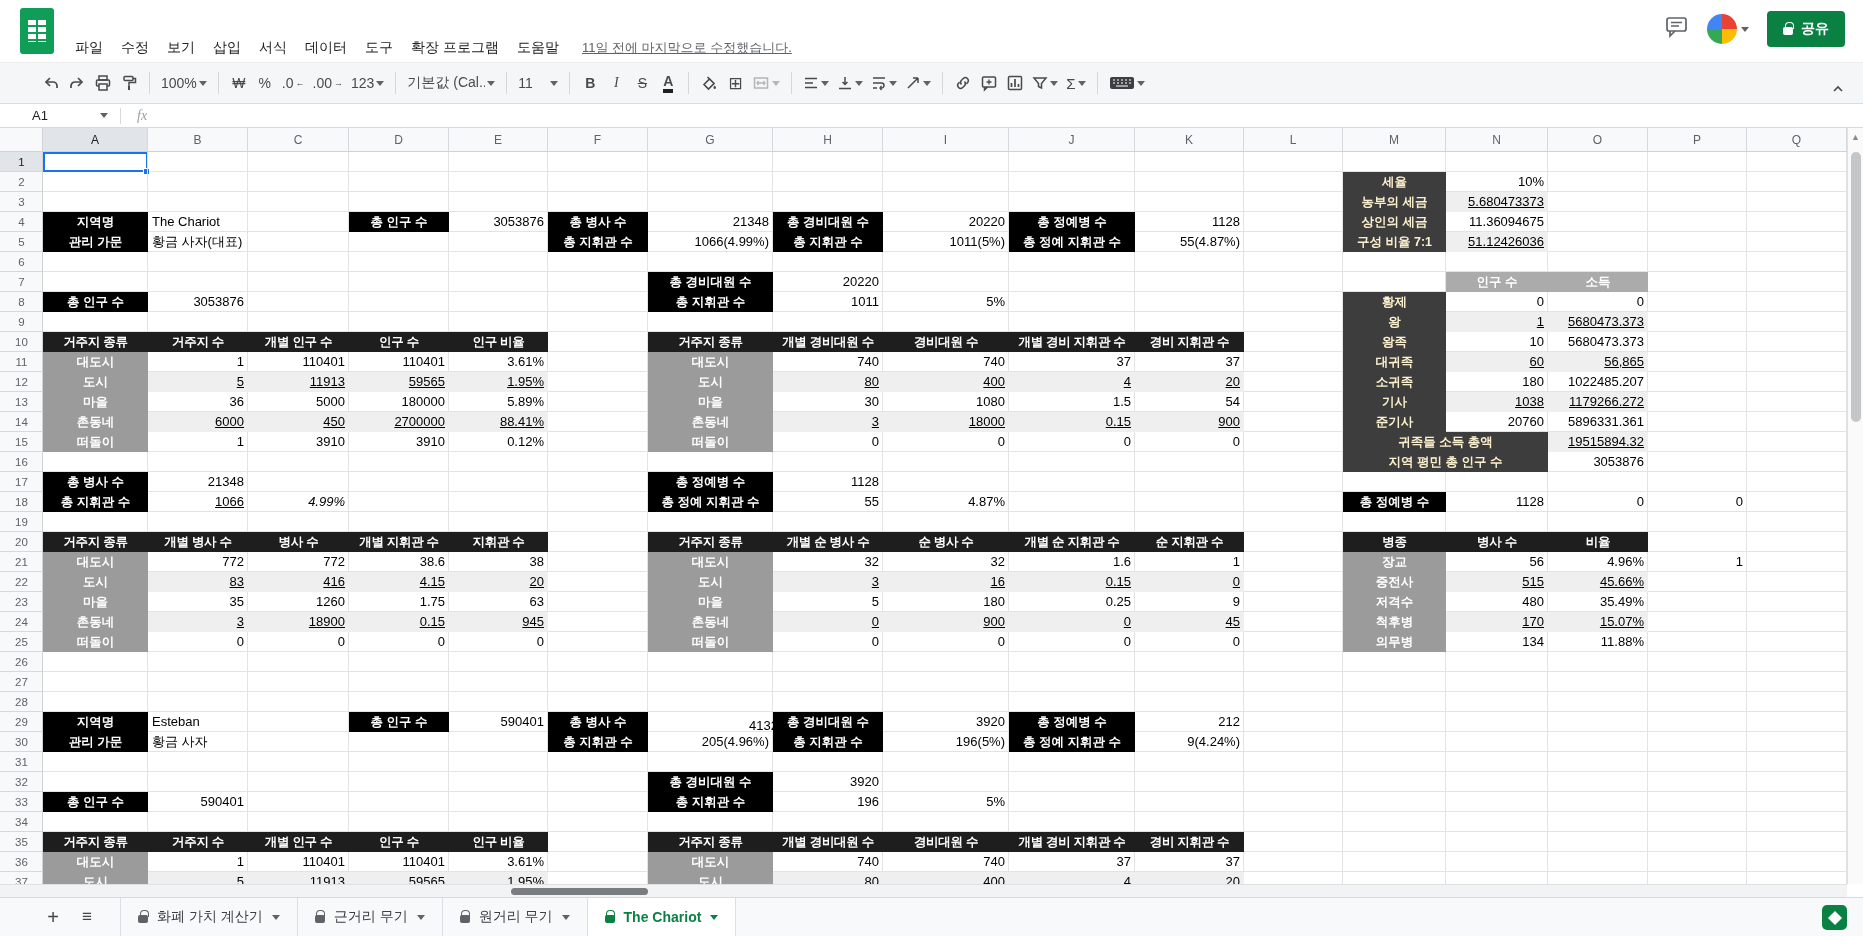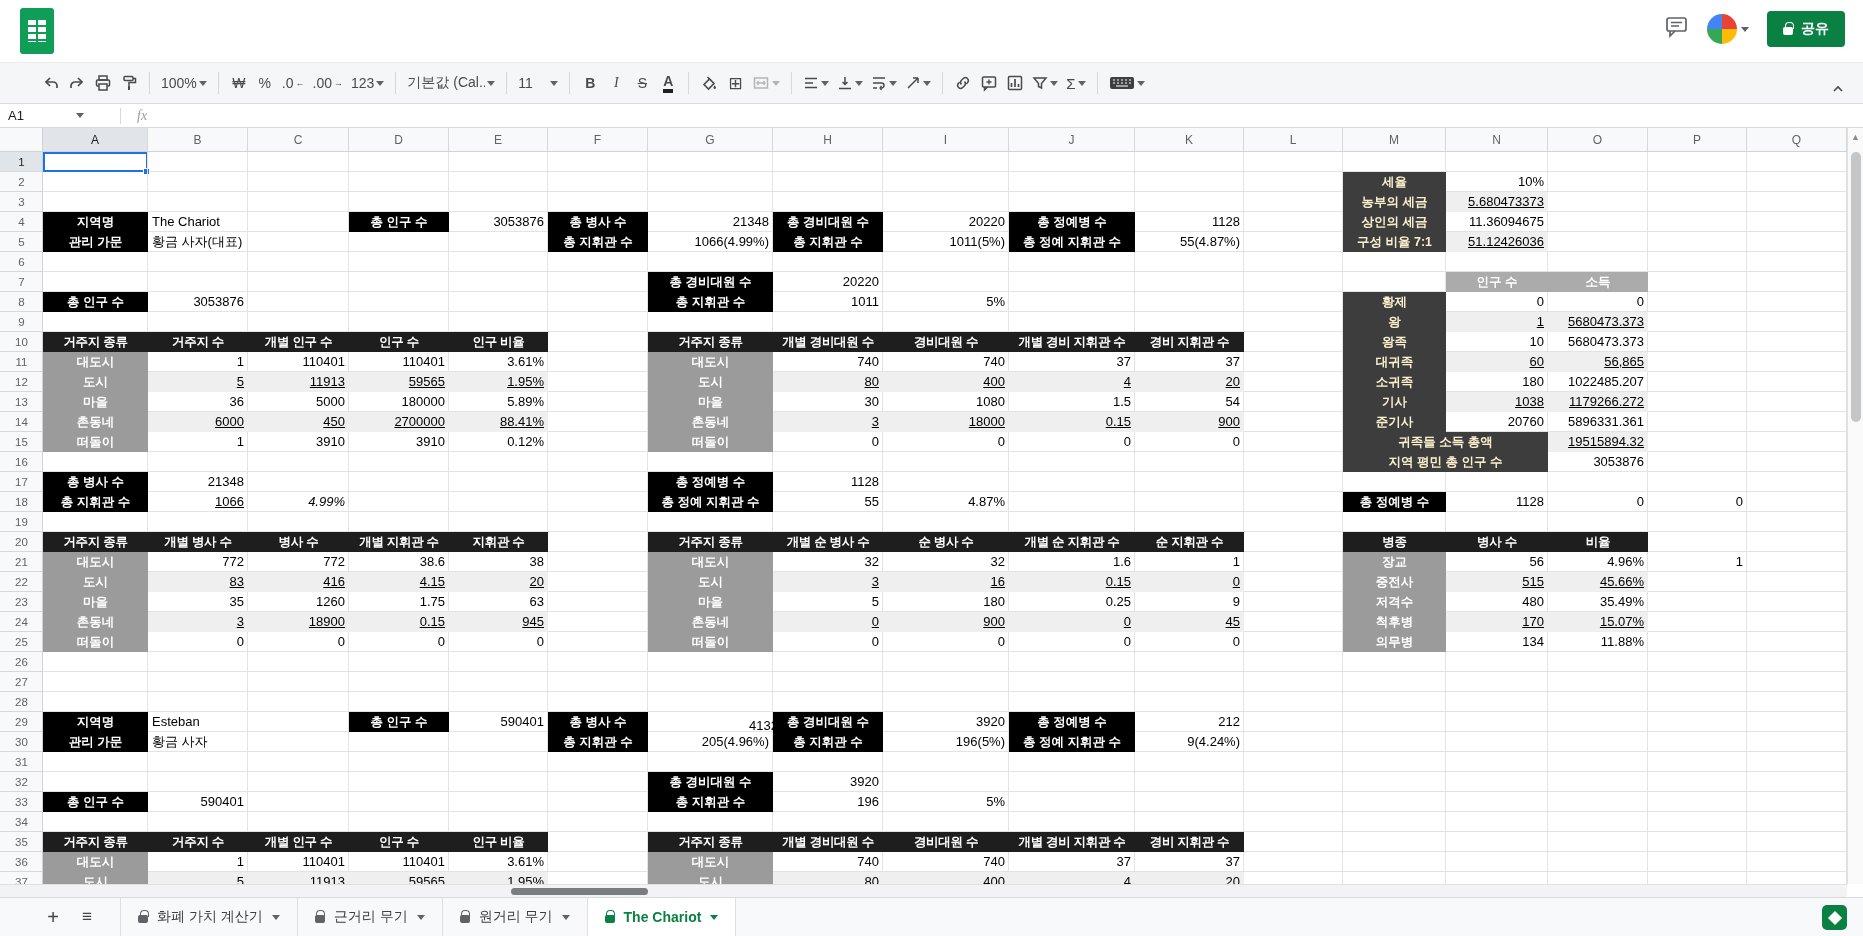--- a/index.html
+++ b/index.html
@@ -44,21 +44,21 @@
   .small-arrow { font-size:9px; color:#4a4a4a; }
   #font-box { width:96px; overflow:hidden; justify-content:space-between; font-size:13px; }
   #bold-b { font-weight:bold; } #italic-i { font-style:italic; font-family:"Liberation Serif",serif; }
   #strike-s { text-decoration:line-through; }
   #textcolor-a { border-bottom:4px solid #202124; line-height:1; padding-bottom:1px; font-weight:bold;}
   #collapse-btn { position:absolute; right:12px; top:12px; }
 
   
   #formulabar { position:absolute; top:104px; left:0; width:1863px; height:24px; background:#fff;
     border-bottom:1px solid #d9d9d9; display:flex; align-items:center; }
-  #name-box { width:110px; height:100%; display:flex; align-items:center; padding-left:8px; gap:52px;
+  #name-box { width:110px; height:100%; display:flex; align-items:center; padding-left:32px; gap:52px;
     font-size:13px; color:#202124; }
   #fbar-sep { width:1px; height:16px; background:#d9d9d9; margin:0 10px; }
   #fx { font-family:"Liberation Serif",serif; font-style:italic; color:#9aa0a6; font-size:14px; margin-left:6px; }
 
   
   #corner-box { position:absolute; top:128px; left:0; width:43px; height:24px; background:#f8f9fa;
     border-bottom:1px solid #cfd2d6; border-right:1px solid #cfd2d6; }
   #col-headers { position:absolute; top:128px; left:43px; width:1804px; height:24px; background:#f8f9fa;
     border-bottom:1px solid #cfd2d6; overflow:hidden; }
   .col-h { position:absolute; top:0; height:24px; line-height:24px; text-align:center; font-size:12px; color:#5f6368;
@@ -108,20 +108,33 @@
 </style>
 </head>
 <body>
 
 <div id="stage">
 
   <div id="titlebar">
     <div id="logo">
         <div class="grid-glyph"></div>
       </div>
+    <div id="menu-row">
+
+      <span class="menu-item">파일</span>
+        <span class="menu-item">수정</span>
+        <span class="menu-item">보기</span>
+        <span class="menu-item">삽입</span>
+        <span class="menu-item">서식</span>
+        <span class="menu-item">데이터</span>
+        <span class="menu-item">도구</span>
+        <span class="menu-item">확장 프로그램</span>
+        <span class="menu-item">도움말</span>
+        <span id="last-edit">11일 전에 마지막으로 수정했습니다.</span>
+    </div>
     <div id="title-right">
       <span>
         <svg width="24" height="22" viewBox="0 0 24 22">
             <rect x="2" y="2" width="19" height="13" rx="2" fill="none" stroke="#5f6368" stroke-width="1.7"></rect>
             <path d="M6 6.5h11M6 10h8" stroke="#5f6368" stroke-width="1.5"></path>
             <path d="M5 15v5l5-5" fill="none" stroke="#5f6368" stroke-width="1.7"></path>
           </svg>
       </span>
       <span id="avatar-wrap">
         <span id="avatar"></span>

